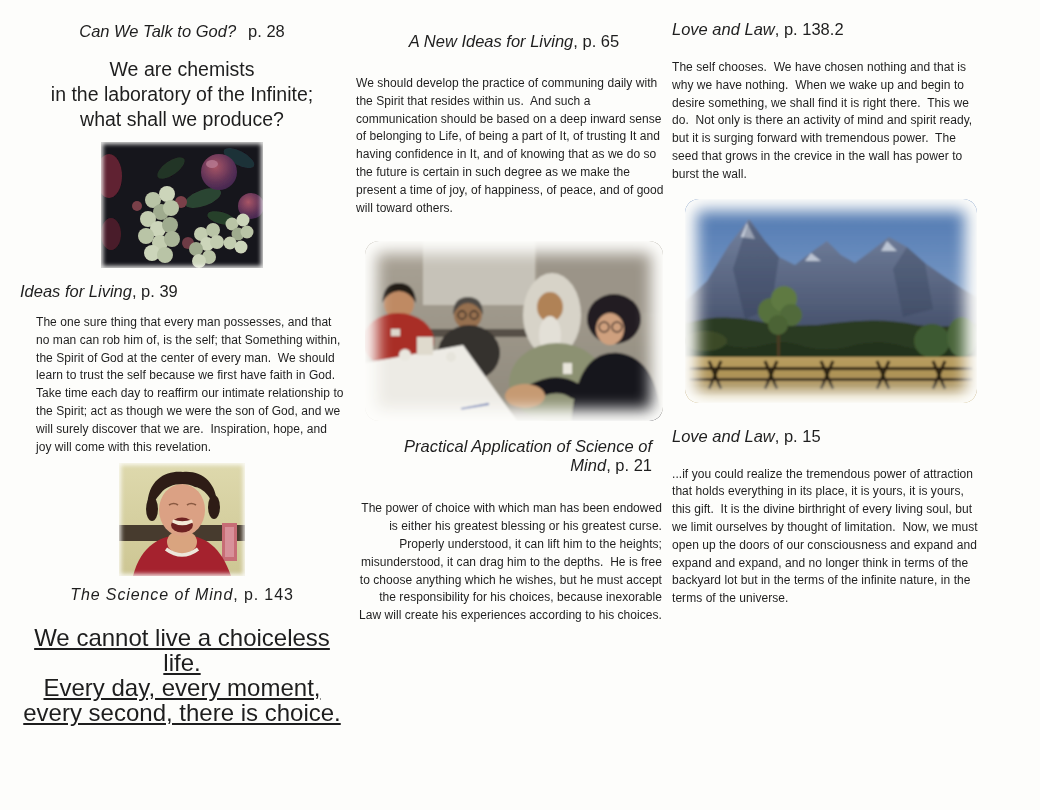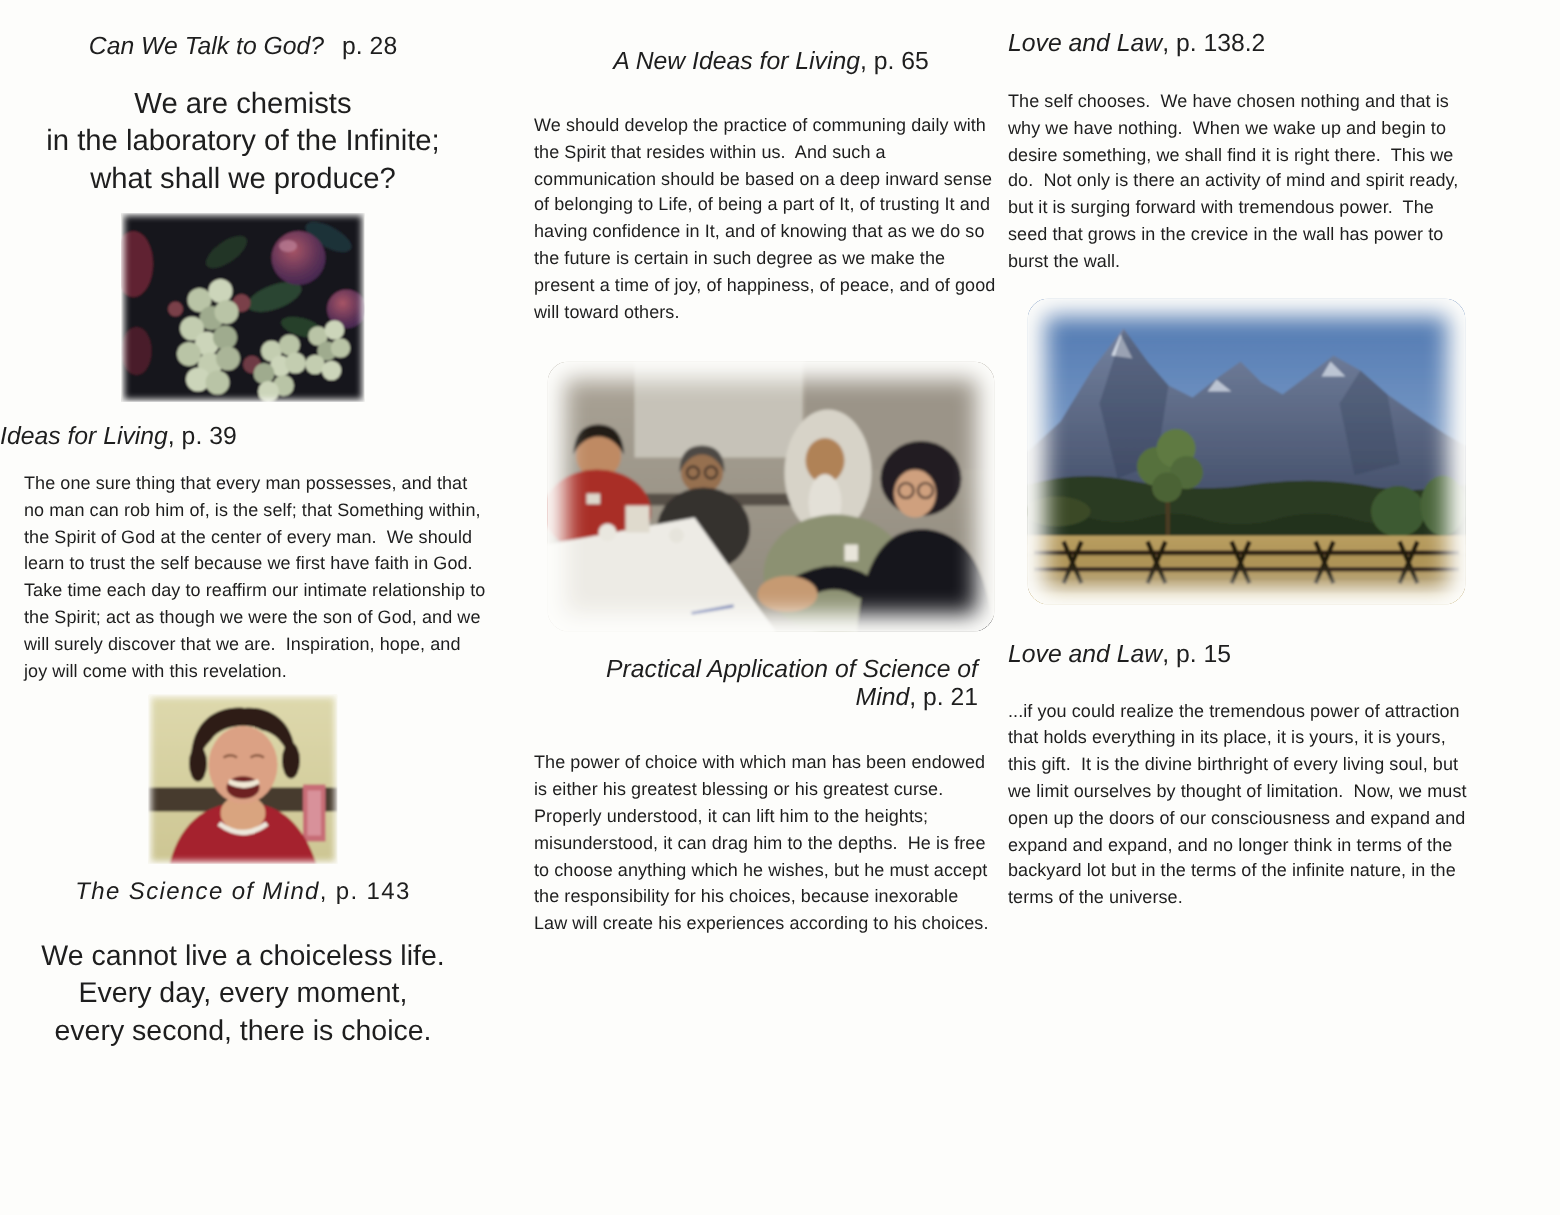--- a/index.html
+++ b/index.html
@@ -6,21 +6,21 @@
   html, body { width:1040px; height:810px; }
   body {
     background:#fdfdfb;
     font-family:"Liberation Sans", sans-serif;
     color:#1e1e1e;
     position:relative;
     overflow:hidden;
   }
   .page { position:absolute; inset:0; }
   .col { position:absolute; top:0; }
-  .col1 { left:0;   width:324px; }
+  .col1 { left:20px;   width:324px; }
   .col2 { left:356px; width:316px; }
   .col3 { left:672px; width:318px; }
 
   .heading { font-size:16.5px; line-height:19px; }
   .heading .it { font-style:italic; }
   .heading .pg { font-style:normal; }
   .gap { display:inline-block; width:12px; }
   .center { text-align:center; }
 
   .body-text {
@@ -46,28 +46,28 @@
   }
 
   
   .c1-h1 { margin-top:22px; }
   .c1-quote { margin-top:16px; }
   .c1-fruit { width:162px; height:126px; margin:10px auto 0; }
   .c1-h2 { margin-top:14px; }
   .c1-p1 { margin-top:13px;margin-left:16px; }
   .c1-woman { width:126px; height:113px; margin:7px auto 0; }
   .c1-cap { margin-top:9px; letter-spacing:0.9px; font-size:16px; }
-  .c1-quote2 { margin-top:21px; font-size:19px; }
+  .c1-quote2 { margin-top:21px; font-size:24px;text-decoration:underline; }
 
   
   .c2-h1 { margin-top:32px; }
   .c2-p1 { margin-top:24px; width:308px; }
   .c2-photo { width:298px; height:180px; margin:24px auto 0; }
   .c2-h2 { margin-top:16px; text-align:right; padding-right:20px; }
-  .c2-p2 { margin-top:25px; width:306px; }
+  .c2-p2 { margin-top:25px; width:306px;text-align:right; }
 
   
   .c3-h1 { margin-top:20px; }
   .c3-p1 { margin-top:20px; width:310px; }
   .c3-photo { width:292px; height:204px; margin:15px auto 0; }
   .c3-h2 { margin-top:24px; }
   .c3-p2 { margin-top:20px; width:312px; }
 </style>
 </head>
 <body>

